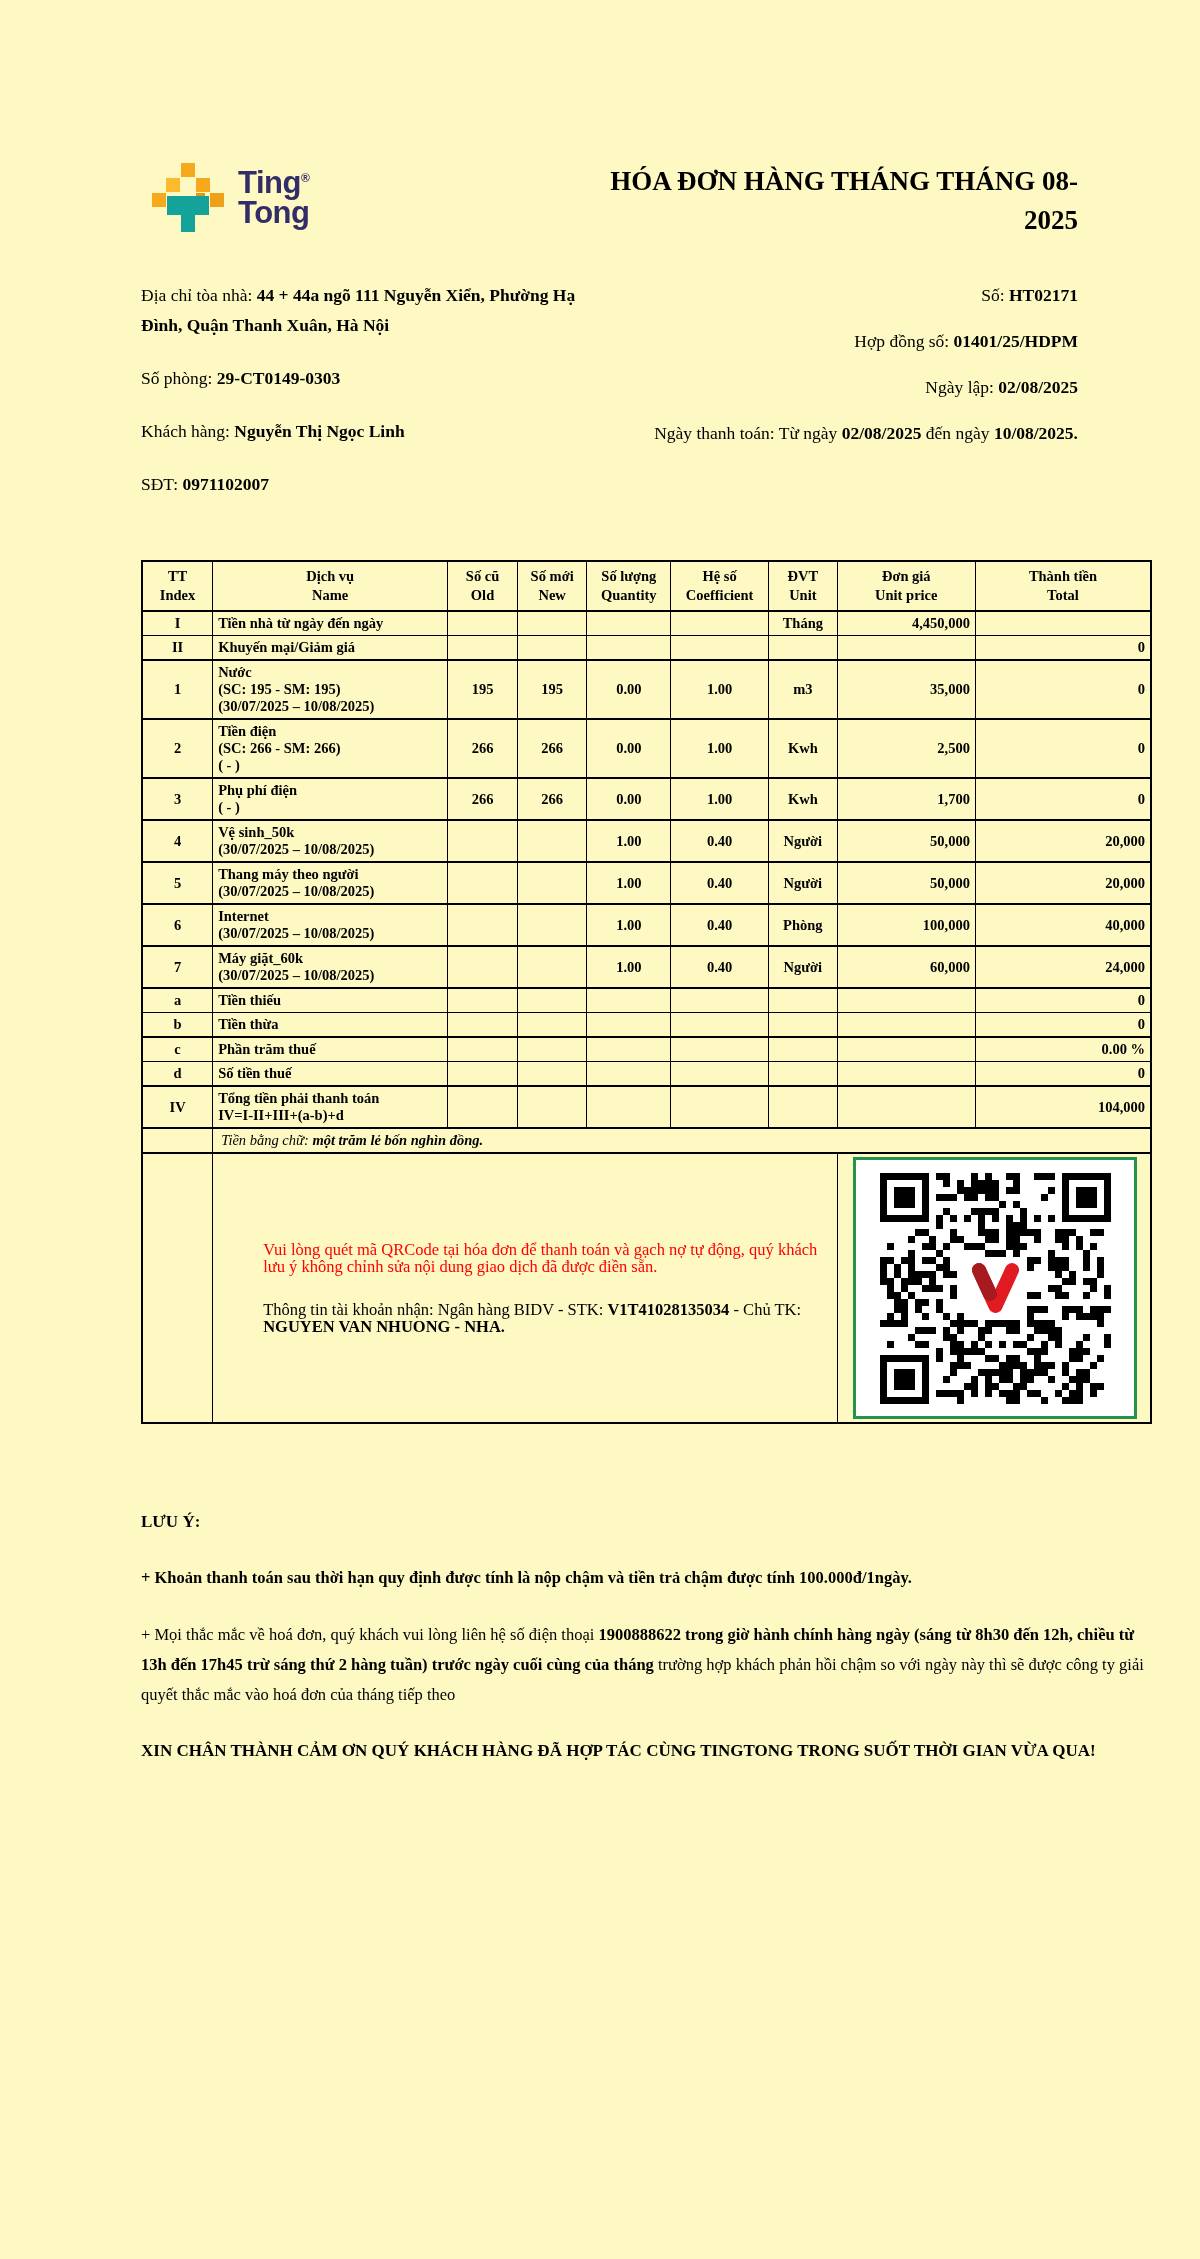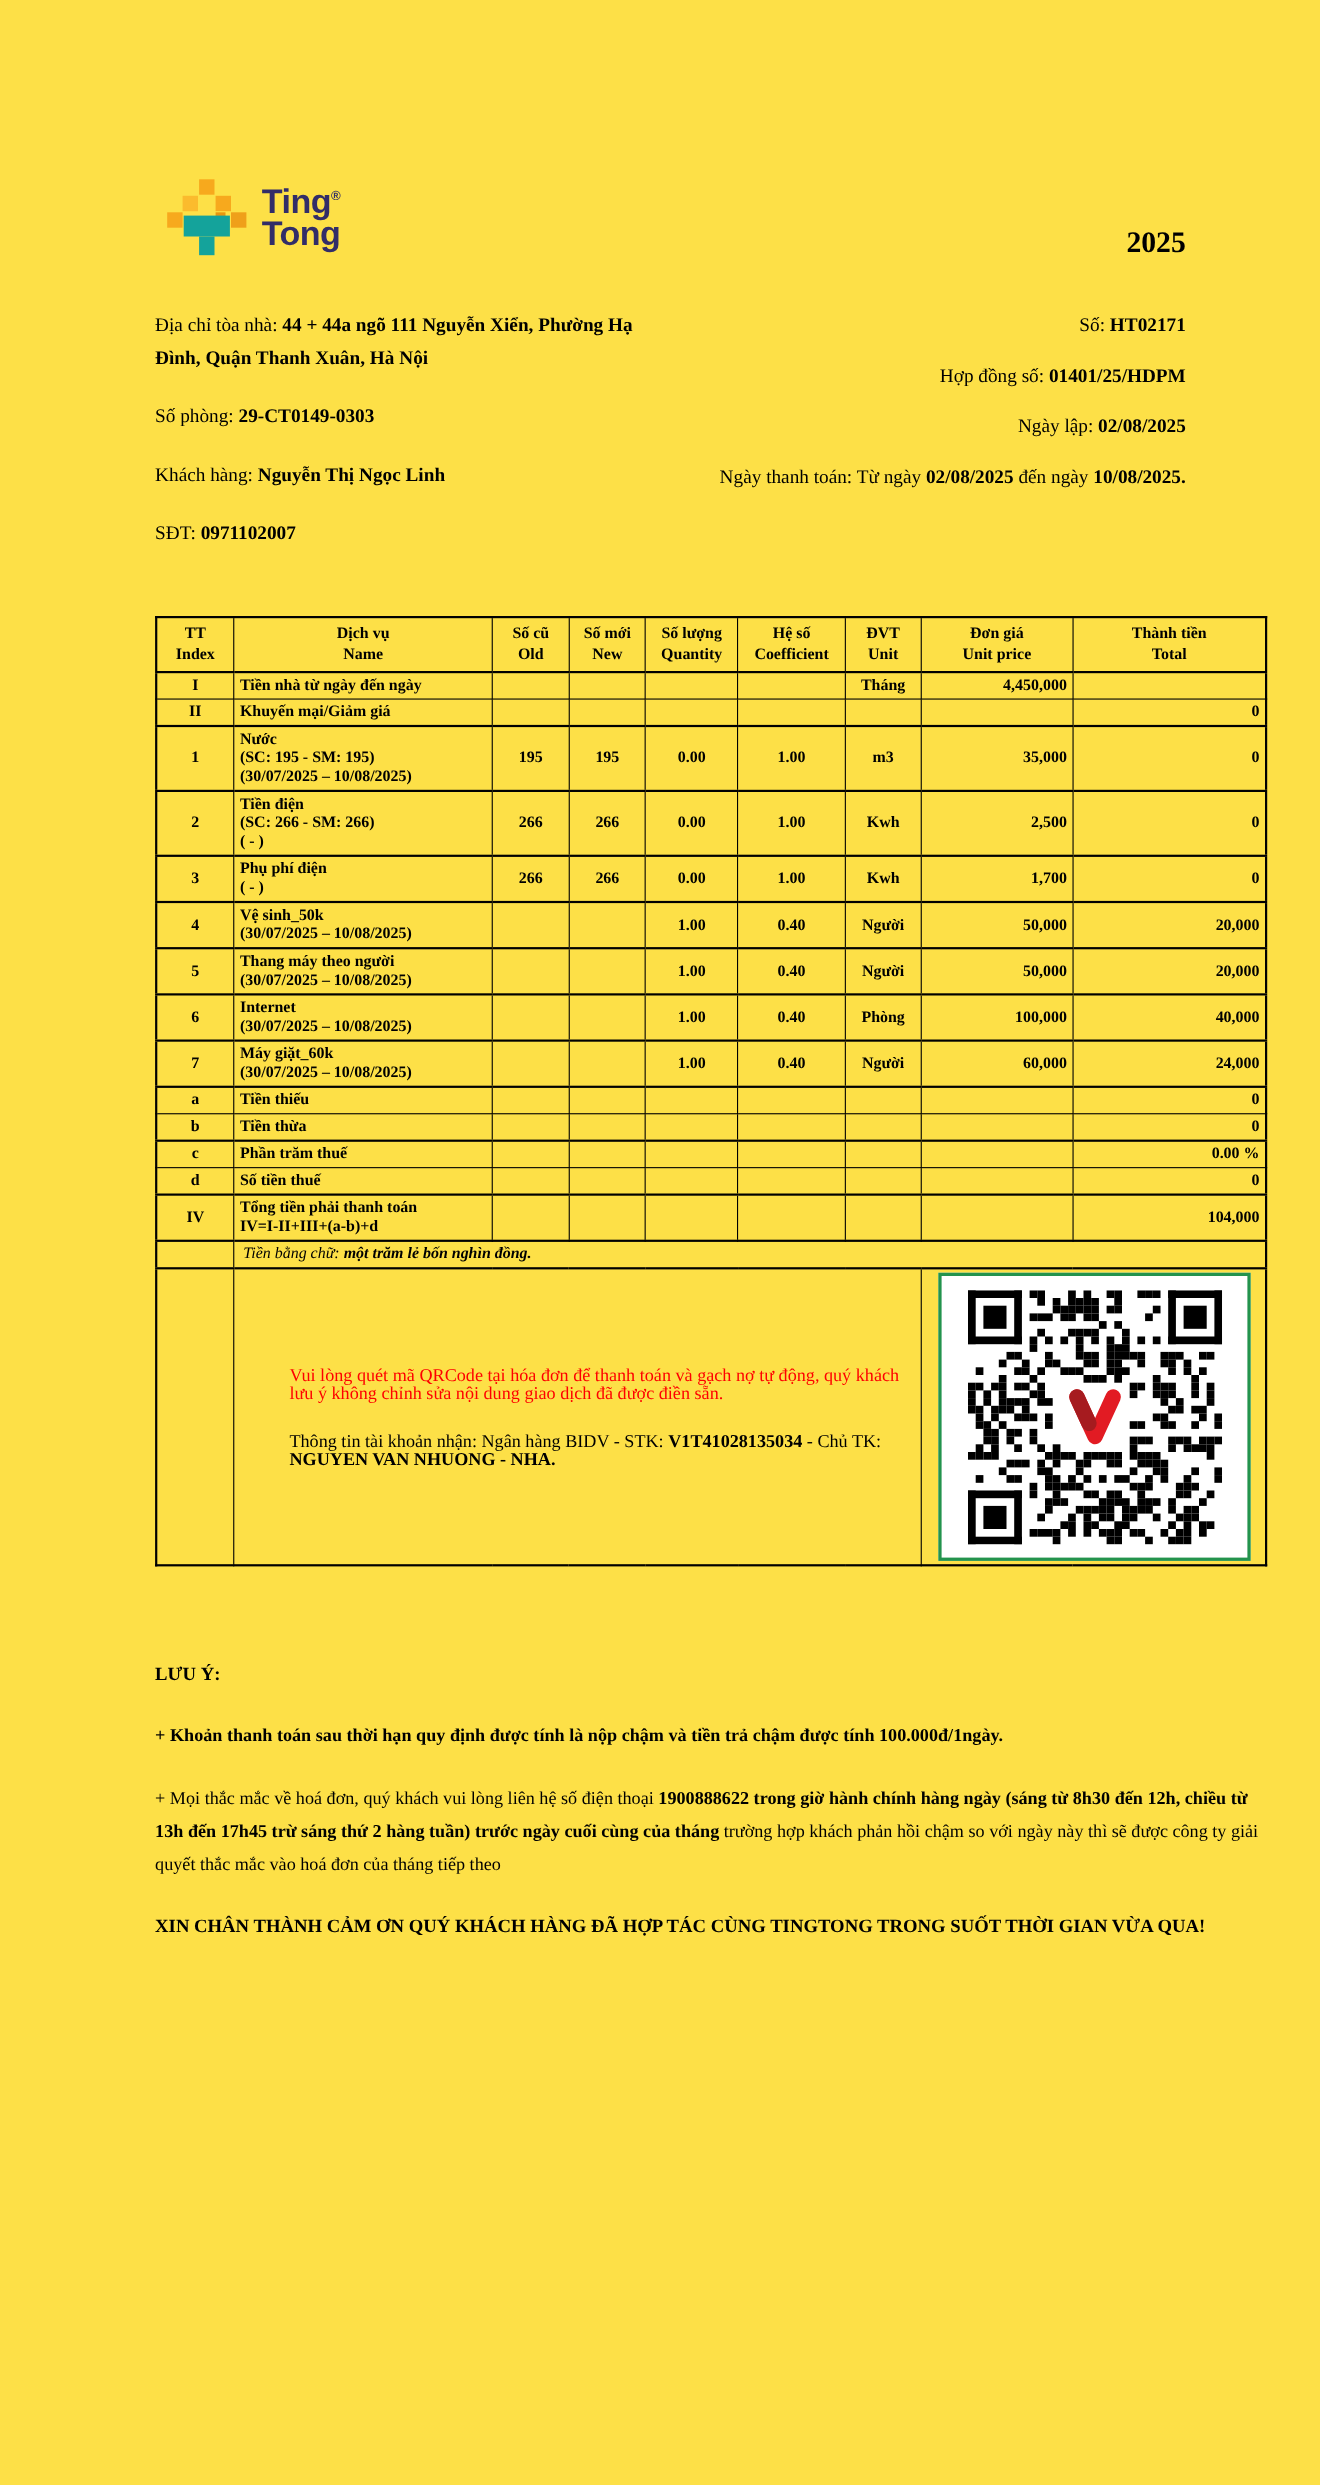--- a/index.html
+++ b/index.html
@@ -1,17 +1,17 @@
 <!DOCTYPE html>
 <html><head>
 <meta charset="utf-8">
 <style>
   * { margin:0; padding:0; box-sizing:border-box; }
   body { background:#ffffff; font-family:"Liberation Serif","DejaVu Serif",serif; }
-  .page { position:relative; width:1200px; height:2259px; background:#fde047; overflow:hidden; color:#000; }
+  .page { position:relative; width:1200px; height:2259px; background:#fef9c3; overflow:hidden; color:#000; }
 
   
   .logo { position:absolute; left:152px; top:163px; display:flex; align-items:flex-start; }
   .logo-icon { position:relative; width:72px; height:70px; margin-right:14px; }
   .logo-icon i { position:absolute; display:block; }
   .logo-text { font-family:"Liberation Sans","DejaVu Sans",sans-serif; font-weight:bold; color:#322d68; font-size:31px; line-height:30px; letter-spacing:-0.5px; }
   .logo-reg { font-size:12px; vertical-align:super; }
   .doc-title { position:absolute; left:540px; top:162px; width:538px; text-align:right; font-weight:bold; font-size:27px; line-height:39px; }
 
   
@@ -65,21 +65,21 @@
       <i style="left:15px; top:33px; width:42px; height:19px; background:#14a39b;"></i>
       <i style="left:29px; top:52px; width:14px; height:17px; background:#14a39b;"></i>
     </div>
     <div class="logo-text">
       <span>Ting</span><span class="logo-reg">®</span><br>
       <span>Tong</span>
     </div>
   </div>
 
   <div class="doc-title">
-    <br>
+    <span>HÓA ĐƠN HÀNG THÁNG THÁNG 08-</span><br>
     <span>2025</span>
   </div>
 
   <div class="info-left">
     <p><span>Địa chỉ tòa nhà: </span><b>44 + 44a ngõ 111 Nguyễn Xiển, Phường Hạ Đình, Quận Thanh Xuân, Hà Nội</b></p>
     <p><span>Số phòng: </span><b>29-CT0149-0303</b></p>
     <p><span>Khách hàng: </span><b>Nguyễn Thị Ngọc Linh</b></p>
     <p><span>SĐT: </span><b>0971102007</b></p>
   </div>
   <div class="info-right">

